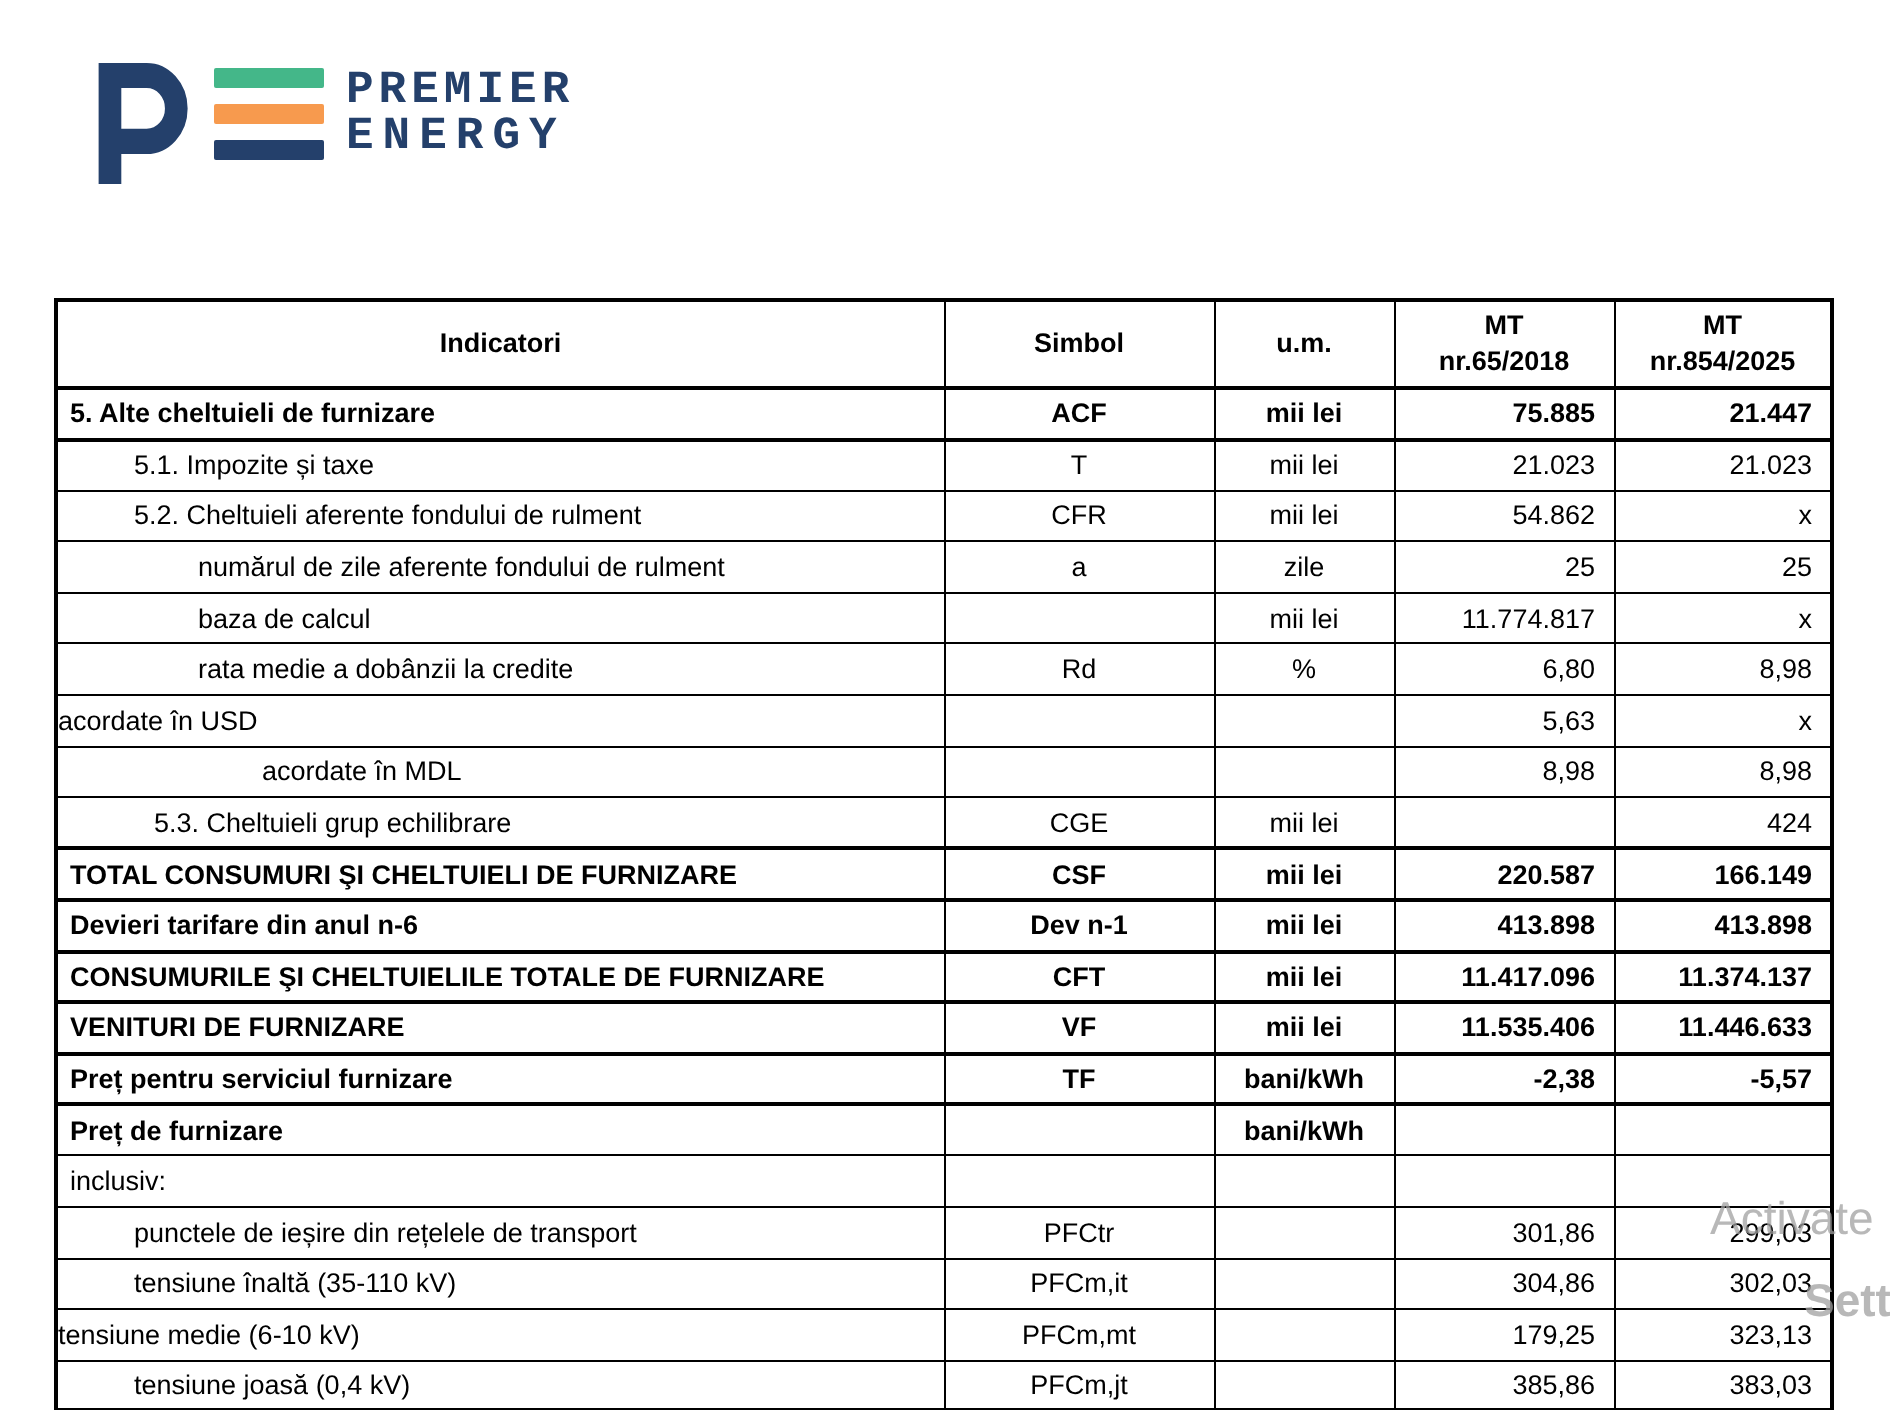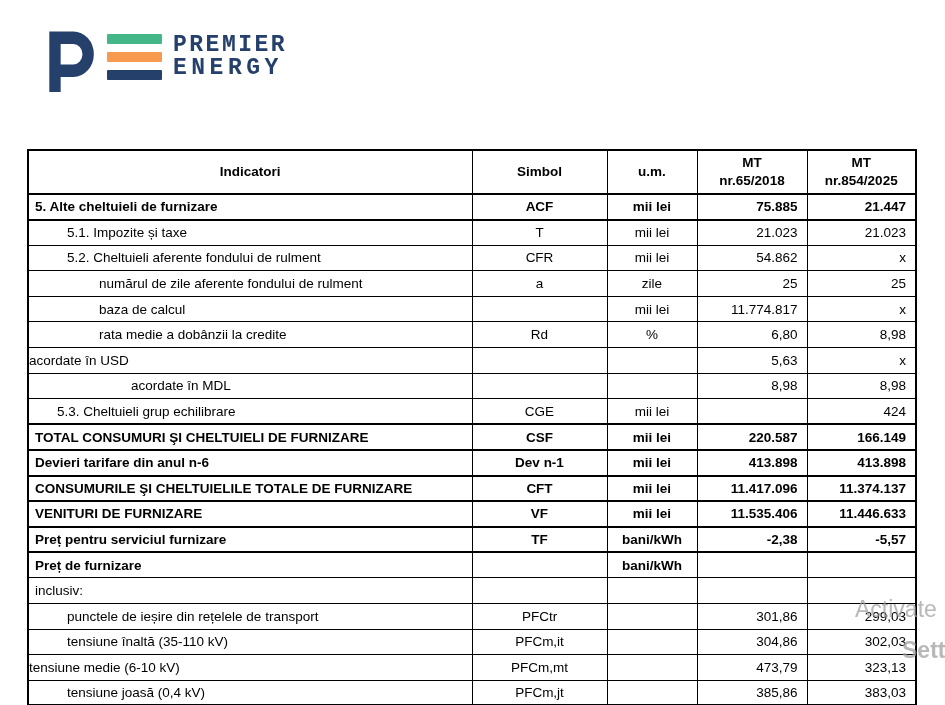--- a/index.html
+++ b/index.html
@@ -177,21 +177,21 @@
         <td class="c-val">x</td>
       </tr>
       <tr>
         <td class="c-label" style="padding-left: 102px;">acordate în MDL</td>
         <td class="c-symbol"></td>
         <td class="c-um"></td>
         <td class="c-val">8,98</td>
         <td class="c-val">8,98</td>
       </tr>
       <tr>
-        <td class="c-label" style="padding-left: 28px;">5.3. Cheltuieli grup echilibrare</td>
+        <td class="c-label" style="padding-left: 48px;">5.3. Cheltuieli grup echilibrare</td>
         <td class="c-symbol">CGE</td>
         <td class="c-um">mii lei</td>
         <td class="c-val"></td>
         <td class="c-val">424</td>
       </tr>
       <tr class="bold thick">
         <td class="c-label" style="padding-left: 6px;">TOTAL CONSUMURI ŞI CHELTUIELI DE FURNIZARE</td>
         <td class="c-symbol">CSF</td>
         <td class="c-um">mii lei</td>
         <td class="c-val">220.587</td>
@@ -250,21 +250,21 @@
         <td class="c-label" style="padding-left: 38px;">tensiune înaltă (35-110 kV)</td>
         <td class="c-symbol">PFCm,it</td>
         <td class="c-um"></td>
         <td class="c-val">304,86</td>
         <td class="c-val">302,03</td>
       </tr>
       <tr>
         <td class="c-label" style="">tensiune medie (6-10 kV)</td>
         <td class="c-symbol">PFCm,mt</td>
         <td class="c-um"></td>
-        <td class="c-val">473,79</td>
+        <td class="c-val">179,25</td>
         <td class="c-val">323,13</td>
       </tr>
       <tr>
         <td class="c-label" style="padding-left: 38px;">tensiune joasă (0,4 kV)</td>
         <td class="c-symbol">PFCm,jt</td>
         <td class="c-um"></td>
         <td class="c-val">385,86</td>
         <td class="c-val">383,03</td>
       </tr>
     </tbody>

